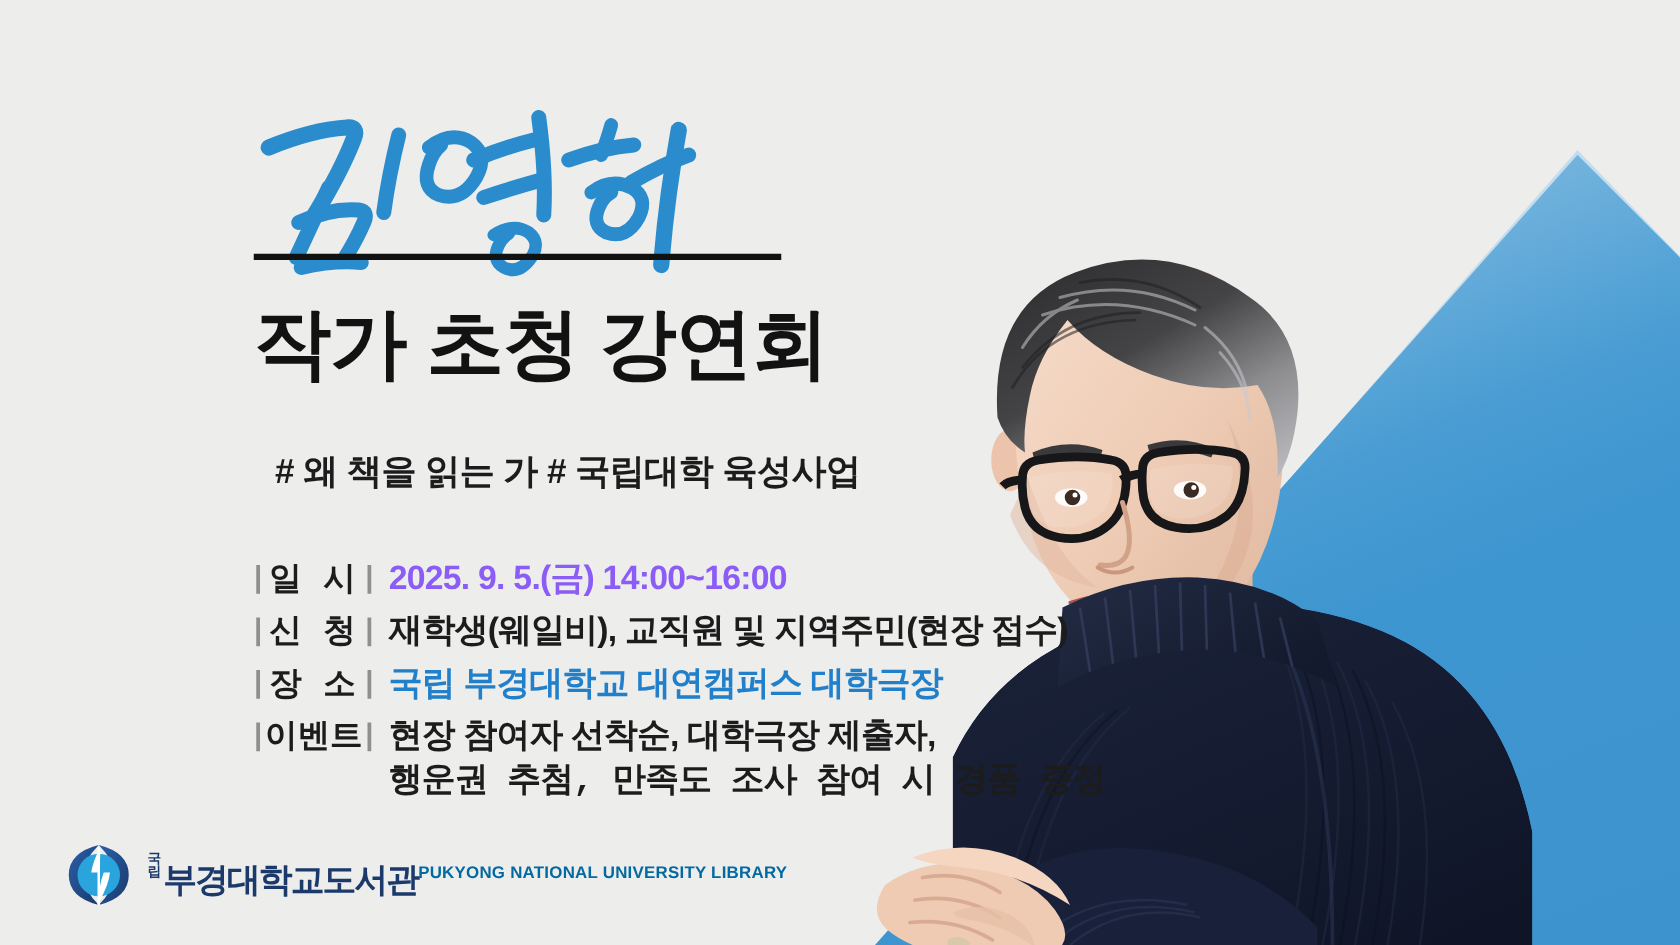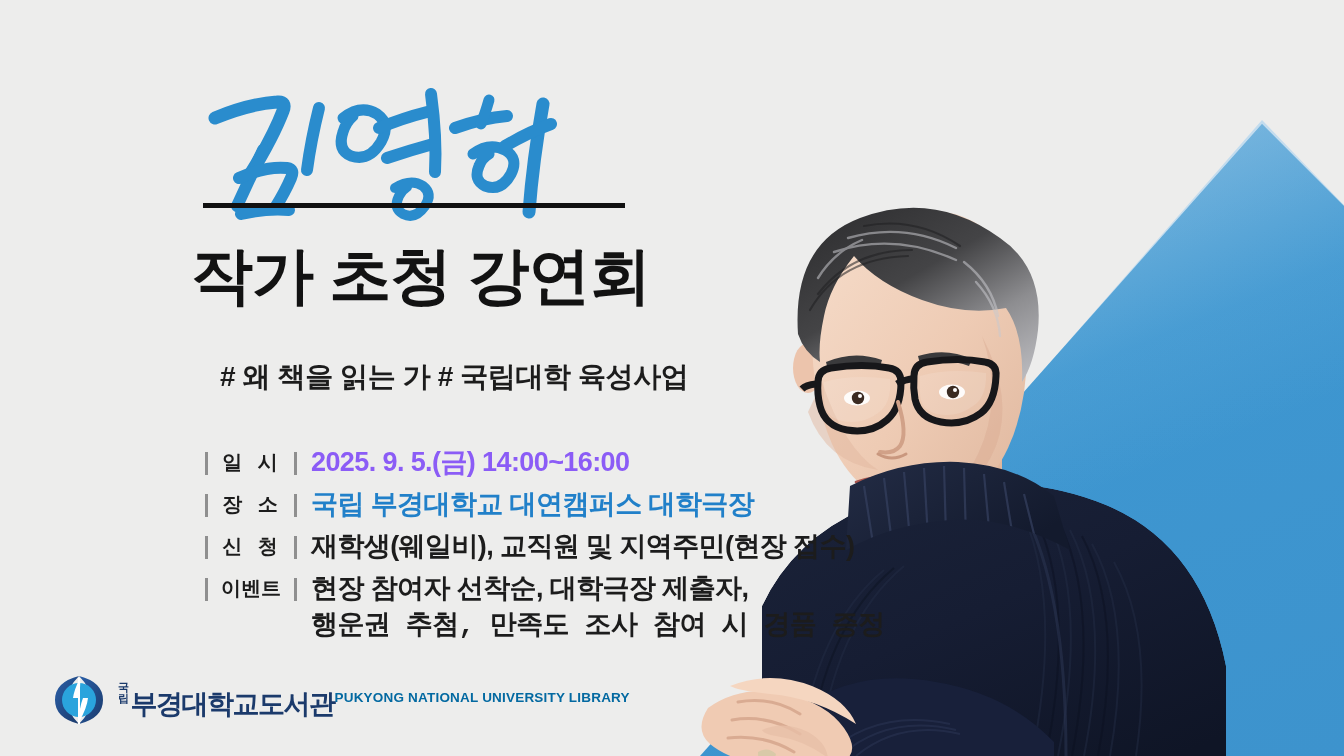--- a/index.html
+++ b/index.html
@@ -74,21 +74,21 @@
     left: 203px;
     top: 203px;
     width: 422px;
     height: 5px;
     background: #111111;
   }
 
   
   .headline {
     position: absolute;
-    left: 191px;
+    left: 203px;
     top: 243px;
     font-size: 62px;
     font-weight: 700;
     letter-spacing: -1px;
     color: #121212;
     white-space: nowrap;
     line-height: 1.08;
   }
 
   
@@ -114,21 +114,21 @@
     display: flex;
     align-items: flex-start;
     margin-bottom: 4px;
   }
   .info-label {
     flex: 0 0 auto;
     width: 92px;
     display: flex;
     align-items: center;
     justify-content: space-between;
-    font-size: 20px;
+    font-size: 26px;
     font-weight: 700;
     color: #1c1c1c;
     letter-spacing: 0px;
     line-height: 38px;
     white-space: nowrap;
   }
   .bar {
     display: inline-block;
     width: 3px;
     height: 23px;
@@ -401,33 +401,33 @@
         <span class="bar"></span>
         <span class="label-text wide">일 시</span>
         <span class="bar"></span>
       </div>
       <div class="info-value date">2025. 9. 5.(금) 14:00~16:00</div>
     </div>
 
     <div class="info-row">
       <div class="info-label">
         <span class="bar"></span>
-        <span class="label-text wide">장 소</span>
-        <span class="bar"></span>
-      </div>
-      <div class="info-value place">국립 부경대학교 대연캠퍼스 대학극장</div>
+        <span class="label-text wide">신 청</span>
+        <span class="bar"></span>
+      </div>
+      <div class="info-value">재학생(웨일비), 교직원 및 지역주민(현장 접수)</div>
     </div>
 
     <div class="info-row">
       <div class="info-label">
         <span class="bar"></span>
-        <span class="label-text wide">신 청</span>
-        <span class="bar"></span>
-      </div>
-      <div class="info-value">재학생(웨일비), 교직원 및 지역주민(현장 접수)</div>
+        <span class="label-text wide">장 소</span>
+        <span class="bar"></span>
+      </div>
+      <div class="info-value place">국립 부경대학교 대연캠퍼스 대학극장</div>
     </div>
 
     <div class="info-row">
       <div class="info-label">
         <span class="bar"></span>
         <span class="label-text">이벤트</span>
         <span class="bar"></span>
       </div>
       <div class="info-value">
         <span>현장 참여자 선착순, 대학극장 제출자,</span>

